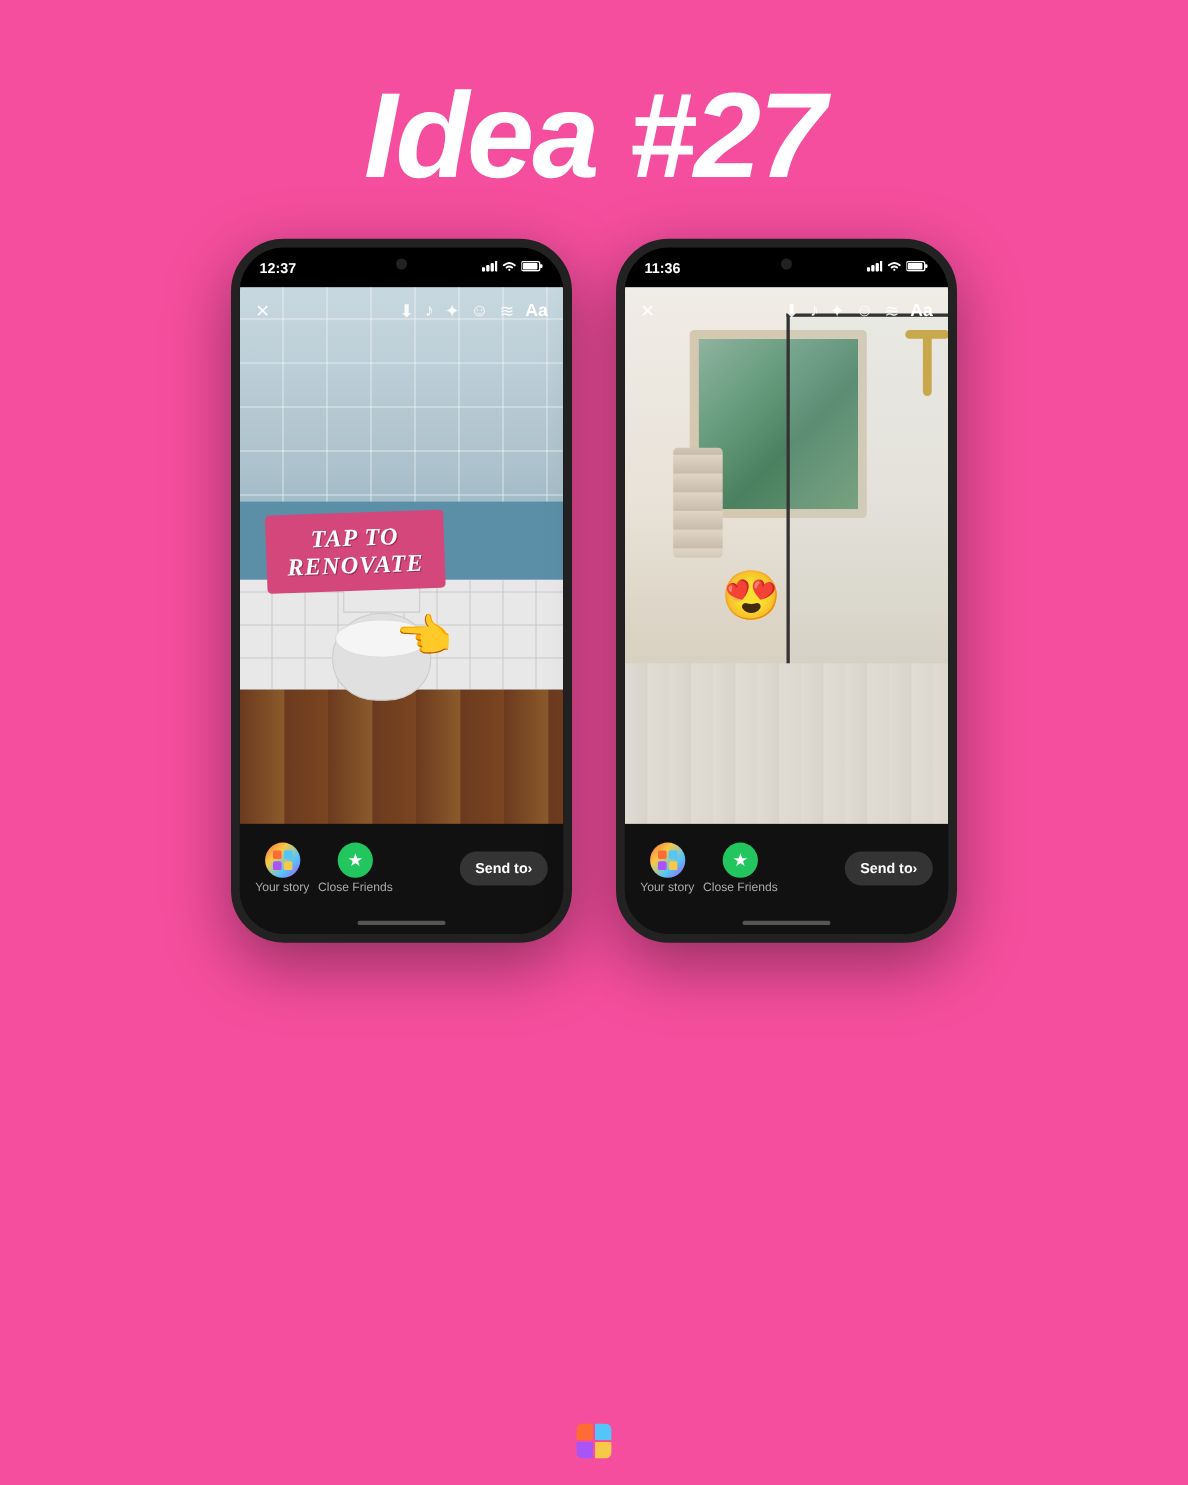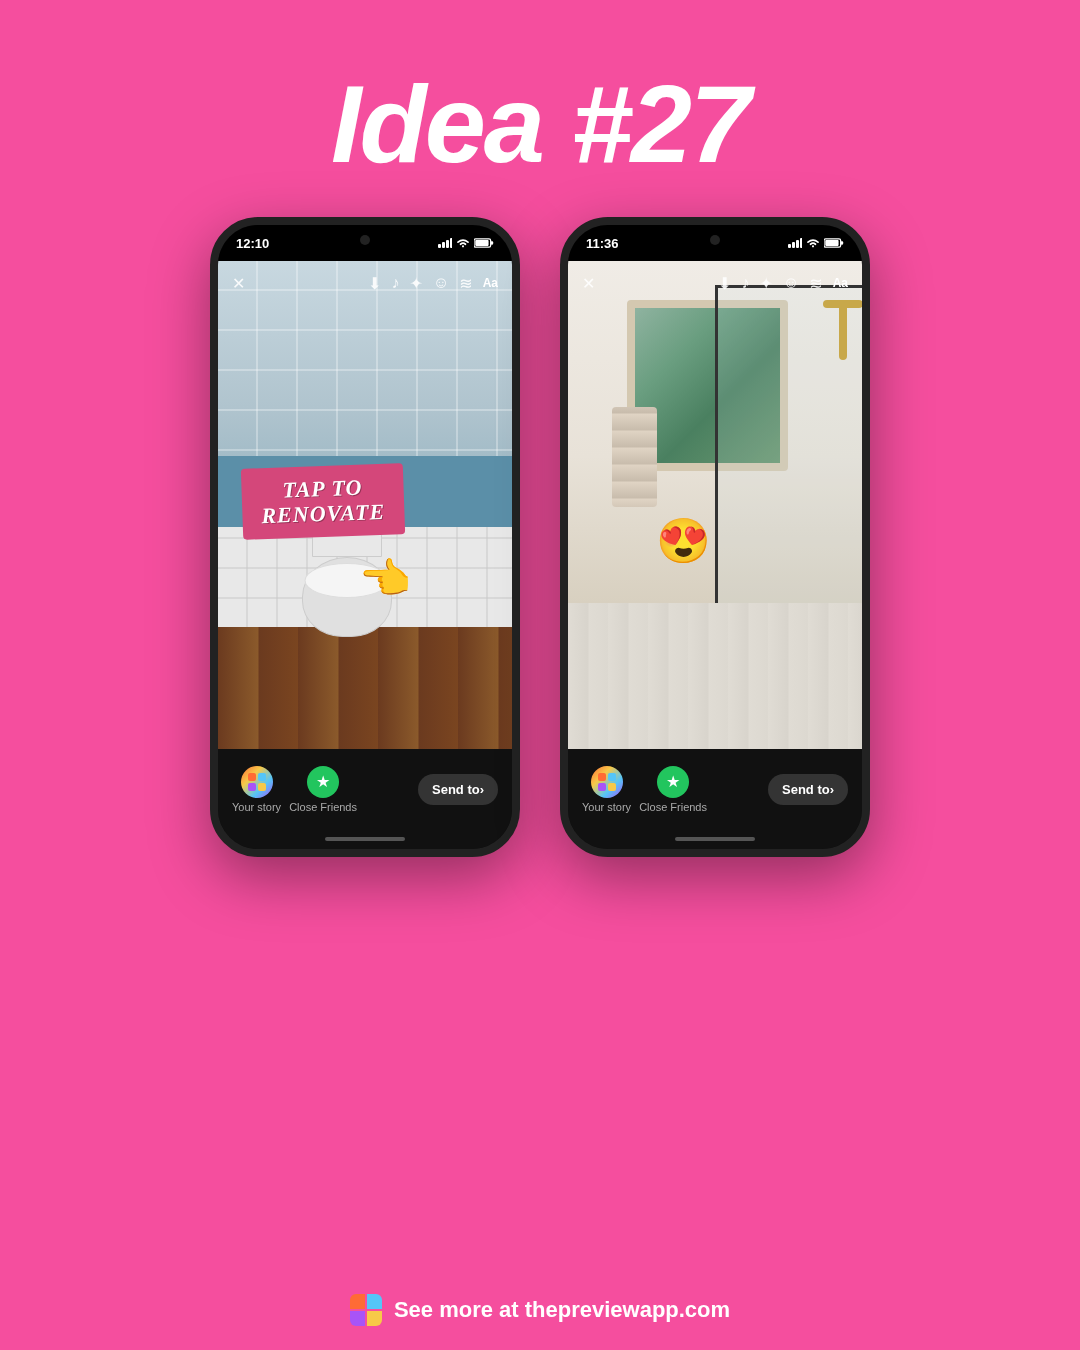--- a/index.html
+++ b/index.html
@@ -108,21 +108,21 @@
     }
 
     .story-toolbar .icons-right {
       display: flex;
       gap: 10px;
       align-items: center;
     }
 
     .story-toolbar .aa-btn {
       color: white;
-      font-size: 12px;
+      font-size: 16px;
       font-weight: 700;
     }
 
     
     .story-content {
       flex: 1;
       position: relative;
       overflow: hidden;
     }
 
@@ -487,21 +487,21 @@
 </head>
 <body>
 
 <h1 class="headline">Idea #27</h1>
 
 <div class="phones-row">
 
   <div class="phone">
 
     <div class="phone-notch">
-      <span class="time">12:10</span>
+      <span class="time">12:37</span>
       <div class="notch-pill">
         <div class="camera-dot"></div>
       </div>
       <div class="status-icons">
         <span>
           <svg width="14" height="10" viewBox="0 0 14 10">
             <rect x="0" y="6" width="3" height="4" fill="white" rx="1"></rect>
             <rect x="4" y="4" width="3" height="6" fill="white" rx="1"></rect>
             <rect x="8" y="2" width="3" height="8" fill="white" rx="1"></rect>
             <rect x="12" y="0" width="3" height="10" fill="white" rx="1"></rect>
@@ -684,14 +684,13 @@
 
 </div>
 
 <div class="footer">
   <div class="footer-logo">
     <div class="footer-logo-q1"></div>
     <div class="footer-logo-q2"></div>
     <div class="footer-logo-q3"></div>
     <div class="footer-logo-q4"></div>
   </div>
-  <span class="footer-text">See more at thepreviewapp.com</span>
 </div>
 
 </body></html>

